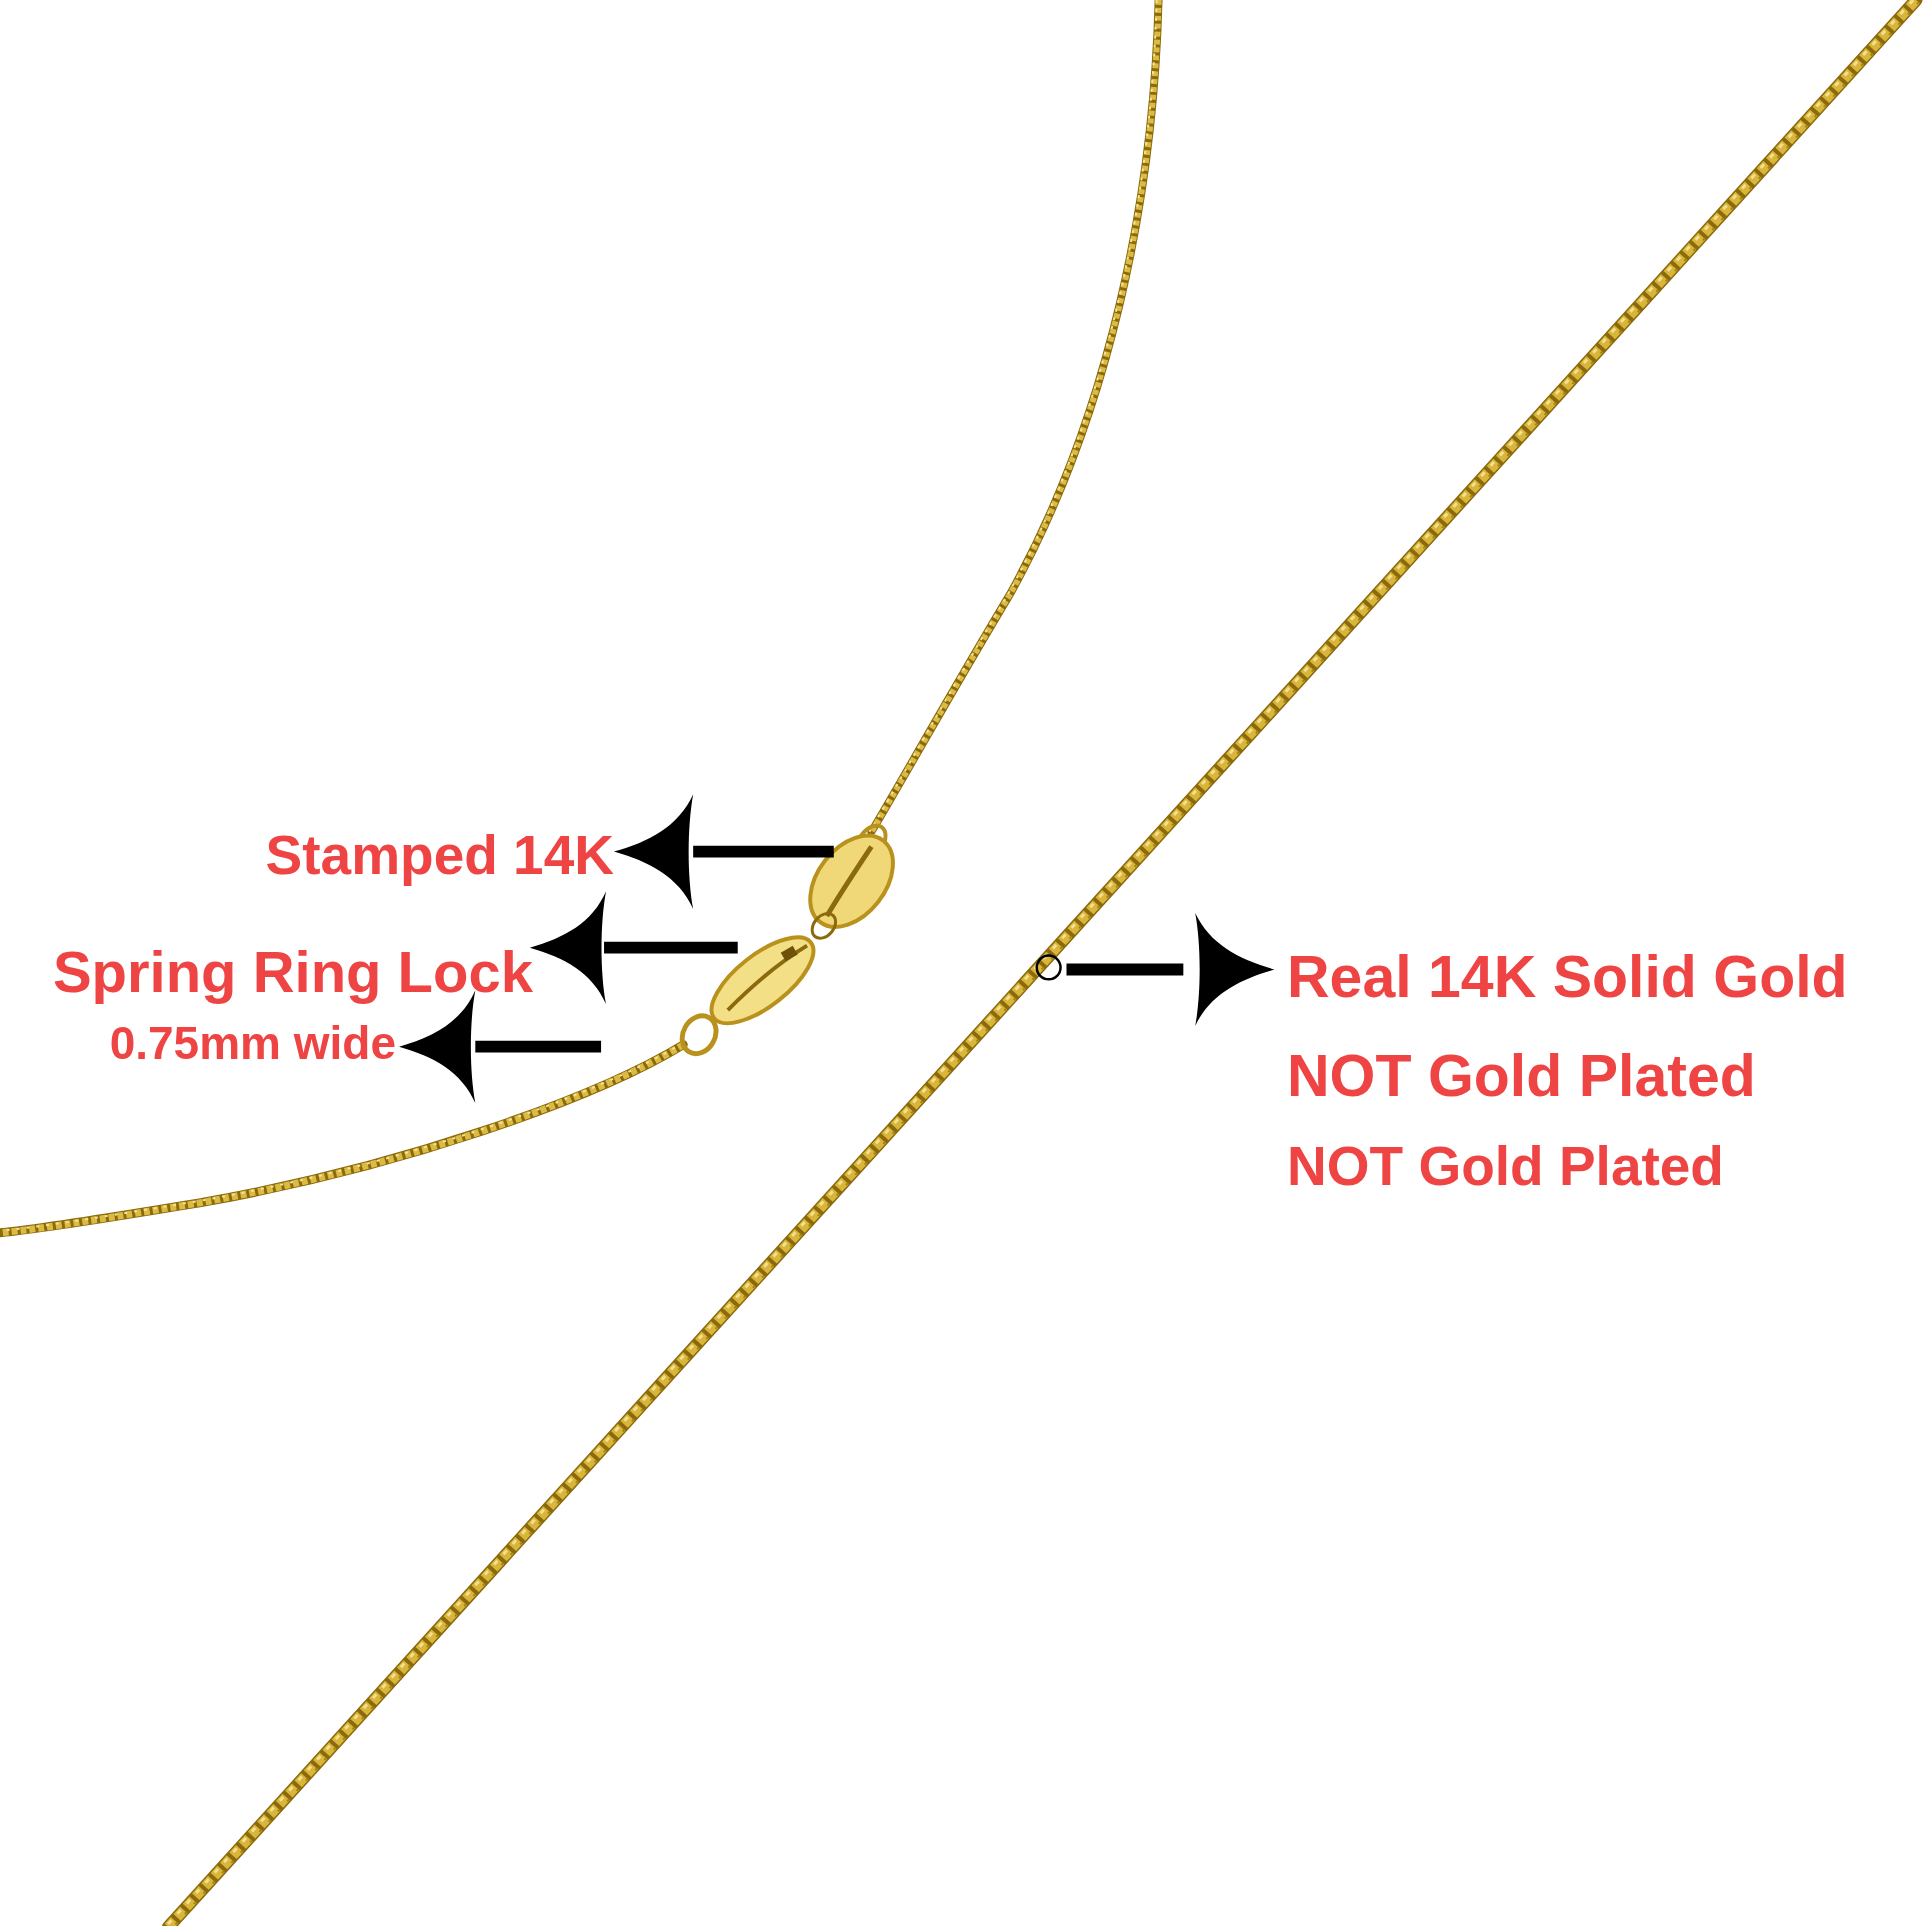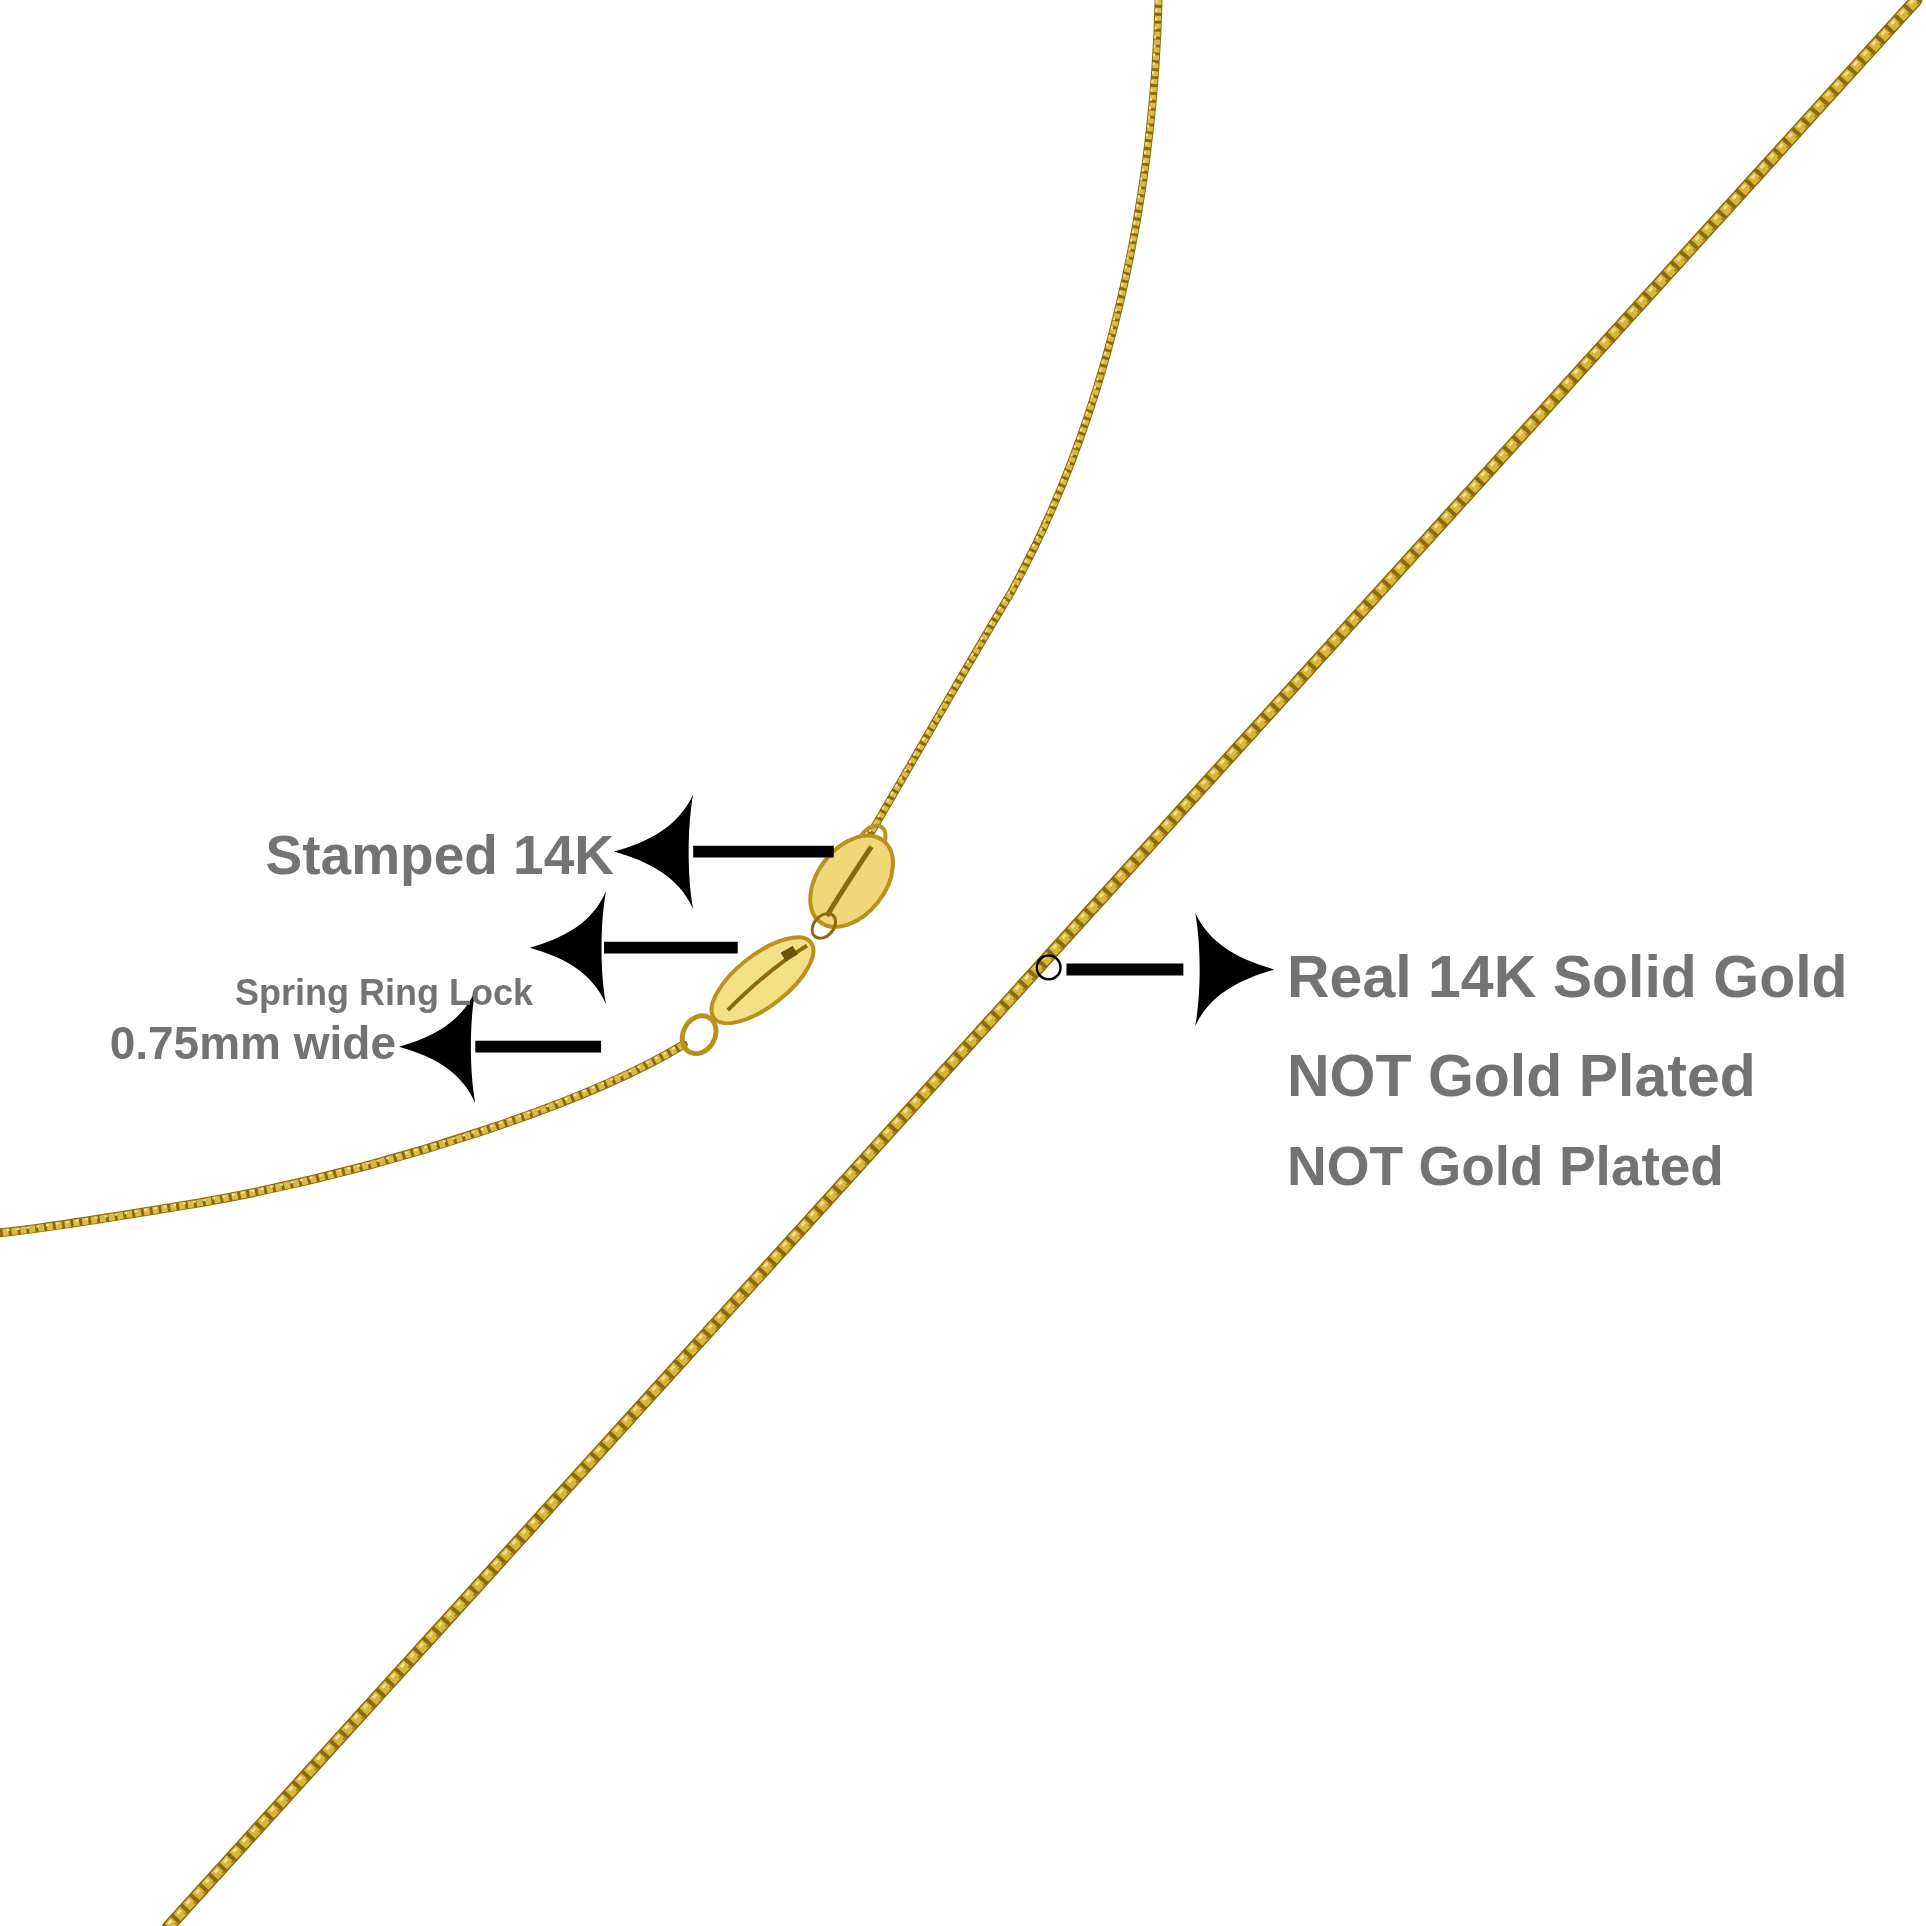--- a/index.html
+++ b/index.html
@@ -1,18 +1,18 @@
 <!DOCTYPE html>
 <html><head>
 <meta charset="utf-8">
 <style>
   html, body { margin: 0; padding: 0; background: #ffffff; }
   body { width: 1927px; height: 1927px; position: relative; overflow: hidden; font-family: "Liberation Sans", sans-serif; }
   #stage { position: absolute; left: 0; top: 0; width: 1927px; height: 1927px; }
-  .label { position: absolute; font-family: "Liberation Sans", sans-serif; font-weight: 700; color: #737373; white-space: nowrap; line-height: 1; letter-spacing: 0px; }
+  .label { position: absolute; font-family: "Liberation Sans", sans-serif; font-weight: 700; color: #ef4444; white-space: nowrap; line-height: 1; letter-spacing: 0px; }
   .lbl-left { text-align: right; }
   .lbl-center { }
 </style>
 </head>
 <body>
 
 <svg id="stage" width="1927" height="1927" viewBox="0 0 1946 1946" xmlns="http://www.w3.org/2000/svg">
   <defs>
     <pattern id="boxlinks" patternUnits="userSpaceOnUse" width="14" height="14">
       <rect width="14" height="14" fill="#dcbb42"></rect>
@@ -74,21 +74,21 @@
   <g>
     <line x1="1077" y1="979" x2="1195" y2="979" stroke="#000" stroke-width="12"></line>
     <path d="M 1287 979 C 1252 969, 1222 954, 1207 922 C 1213 954, 1213 1004, 1207 1036 C 1222 1004, 1252 989, 1287 979 Z" fill="#000"></path>
   </g>
 
   <circle cx="1059" cy="977" r="12" fill="none" stroke="#000" stroke-width="2.5"></circle>
 </svg>
 
 <div class="label lbl-left" style="left: 178px; top: 828px; width: 436px; font-size: 55px;">Stamped 14K</div>
 
-<div class="label lbl-left" style="left: 20px; top: 975px; width: 513px; font-size: 36px;">Spring Ring Lock</div>
+<div class="label lbl-left" style="left: 20px; top: 943px; width: 513px; font-size: 58px;">Spring Ring Lock</div>
 
 <div class="label lbl-left" style="left: 10px; top: 1020px; width: 386px; font-size: 46px;">0.75mm wide</div>
 
 <div class="label lbl-center" style="left: 1287px; top: 948px; width: 634px; font-size: 59px;">Real 14K Solid Gold</div>
 
 <div class="label lbl-center" style="left: 1287px; top: 1047px; width: 634px; font-size: 59px;">NOT Gold Plated</div>
 
 <div class="label lbl-center" style="left: 1287px; top: 1139px; width: 634px; font-size: 55px;">NOT Gold Plated</div>
 
 

